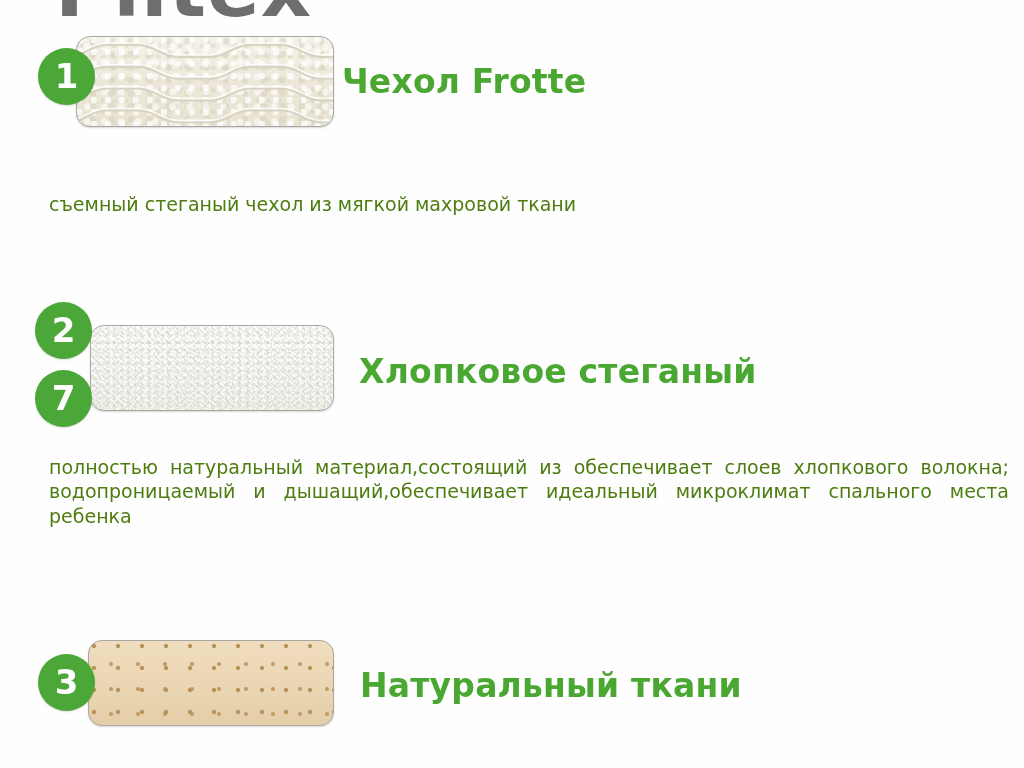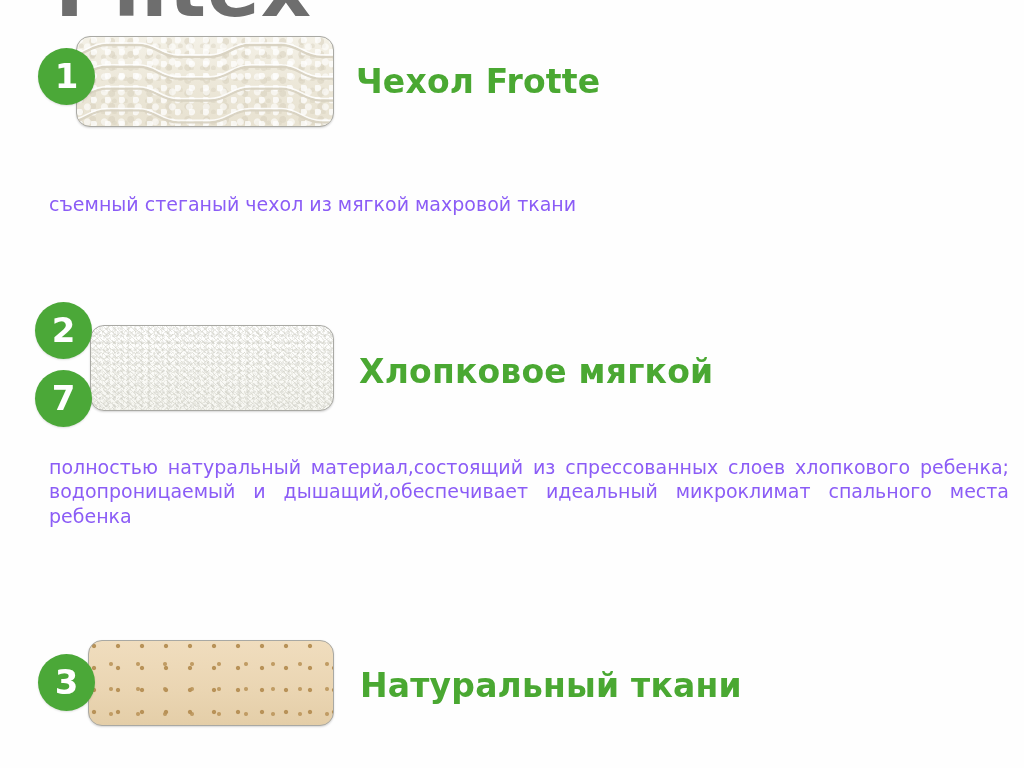--- a/index.html
+++ b/index.html
@@ -125,28 +125,28 @@
   
   .heading {
     position: absolute;
     color: #4aa832;
     font-weight: bold;
     font-size: 33px;
     white-space: nowrap;
     letter-spacing: 0.2px;
     font-family: "DejaVu Sans", "Liberation Sans", sans-serif;
   }
-  .heading-1 { left: 356px; top: 62px; }
+  .heading-1 { left: 342px; top: 62px; }
   .heading-2 { left: 359px; top: 352px; }
   .heading-3 { left: 360px; top: 666px; }
 
   
   .desc {
     position: absolute;
-    color: #8b5cf6;
+    color: #4d7c0f;
     font-size: 19px;
     line-height: 1.28;
     font-family: "DejaVu Sans", "Liberation Sans", sans-serif;
   }
   .desc-1 {
     left: 49px;
     top: 192px;
     width: 700px;
   }
   .desc-2 {
@@ -191,23 +191,23 @@
 
   <div class="layer layer-cotton"></div>
 
   <div class="badge badge-2">
     <span>2</span>
   </div>
   <div class="badge badge-7">
     <span>7</span>
   </div>
 
-  <div class="heading heading-2">Хлопковое мягкой</div>
-
-  <div class="desc desc-2">полностью натуральный материал,состоящий из спрессованных слоев хлопкового ребенка; водопроницаемый и дышащий,обеспечивает идеальный микроклимат спального места ребенка</div>
+  <div class="heading heading-2">Хлопковое стеганый</div>
+
+  <div class="desc desc-2">полностью натуральный материал,состоящий из обеспечивает слоев хлопкового волокна; водопроницаемый и дышащий,обеспечивает идеальный микроклимат спального места ребенка</div>
 
   <div class="layer layer-latex"></div>
 
   <div class="badge badge-3">
     <span>3</span>
   </div>
 
   <div class="heading heading-3">Натуральный ткани</div>
 
 </div>

